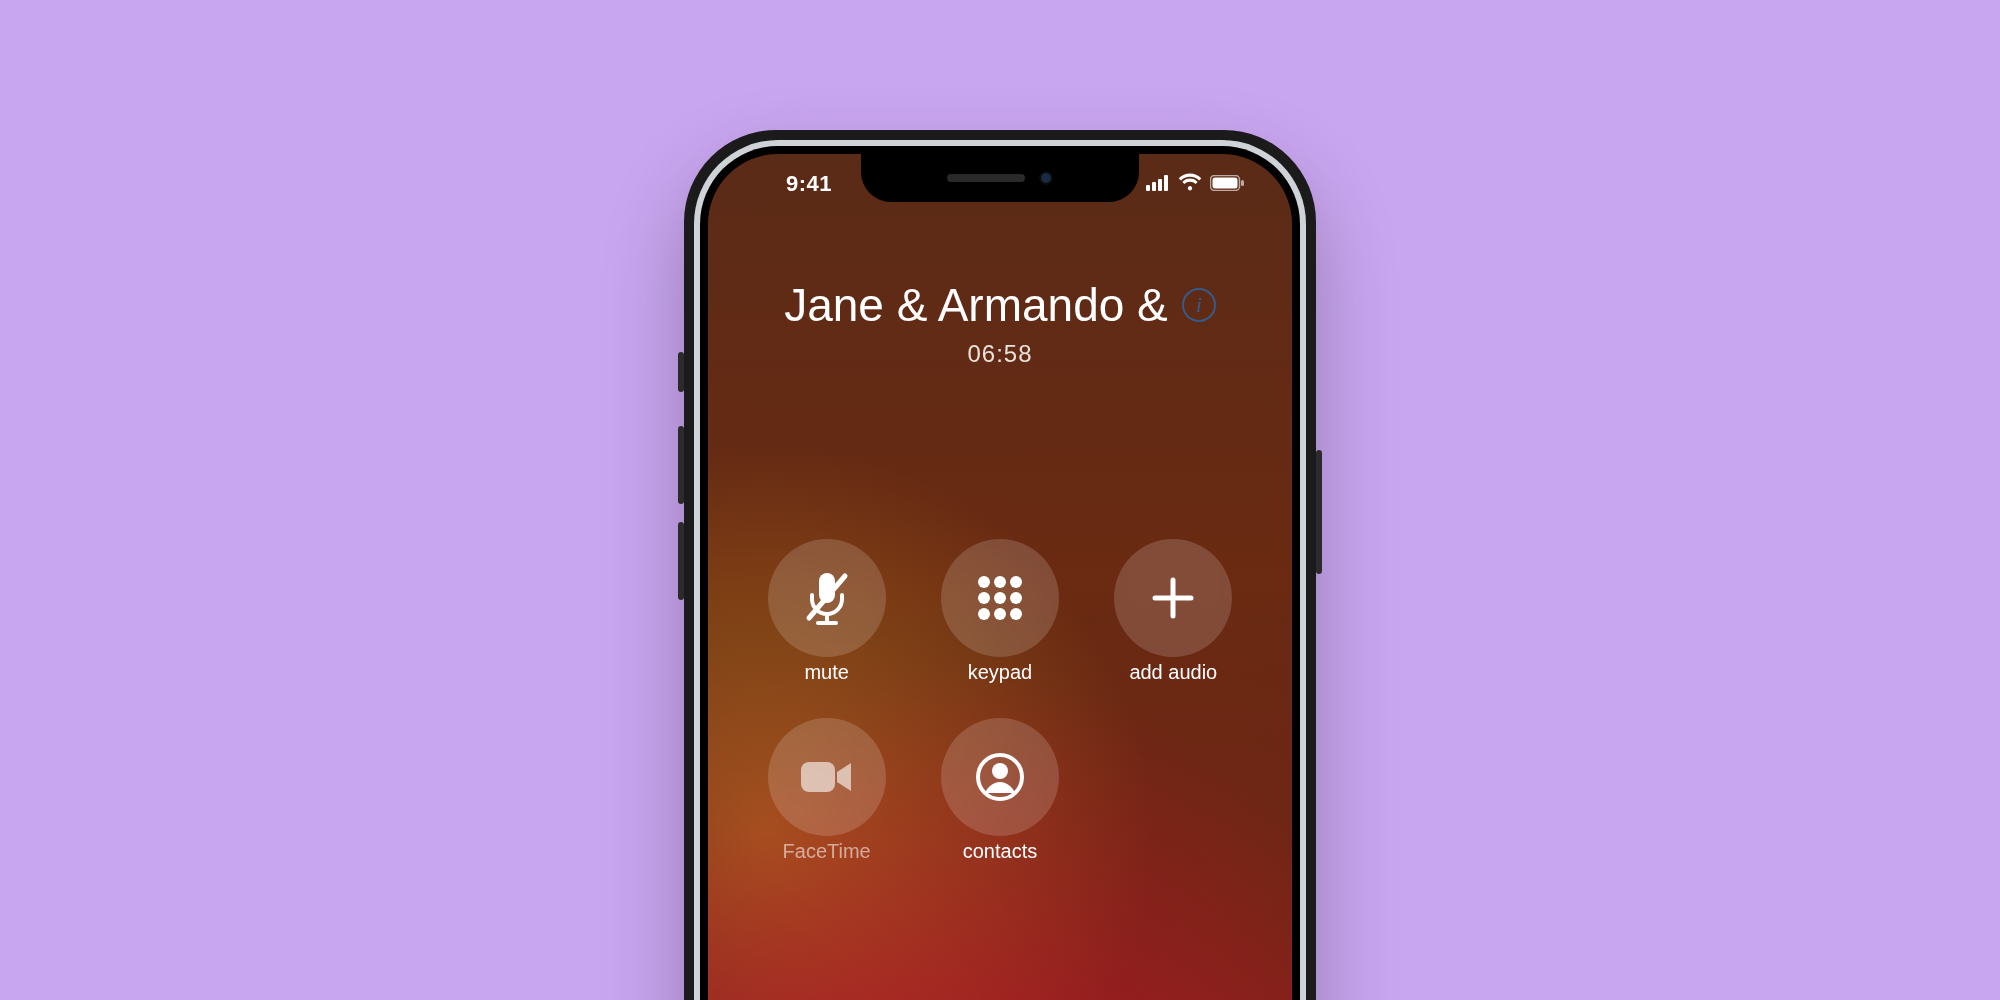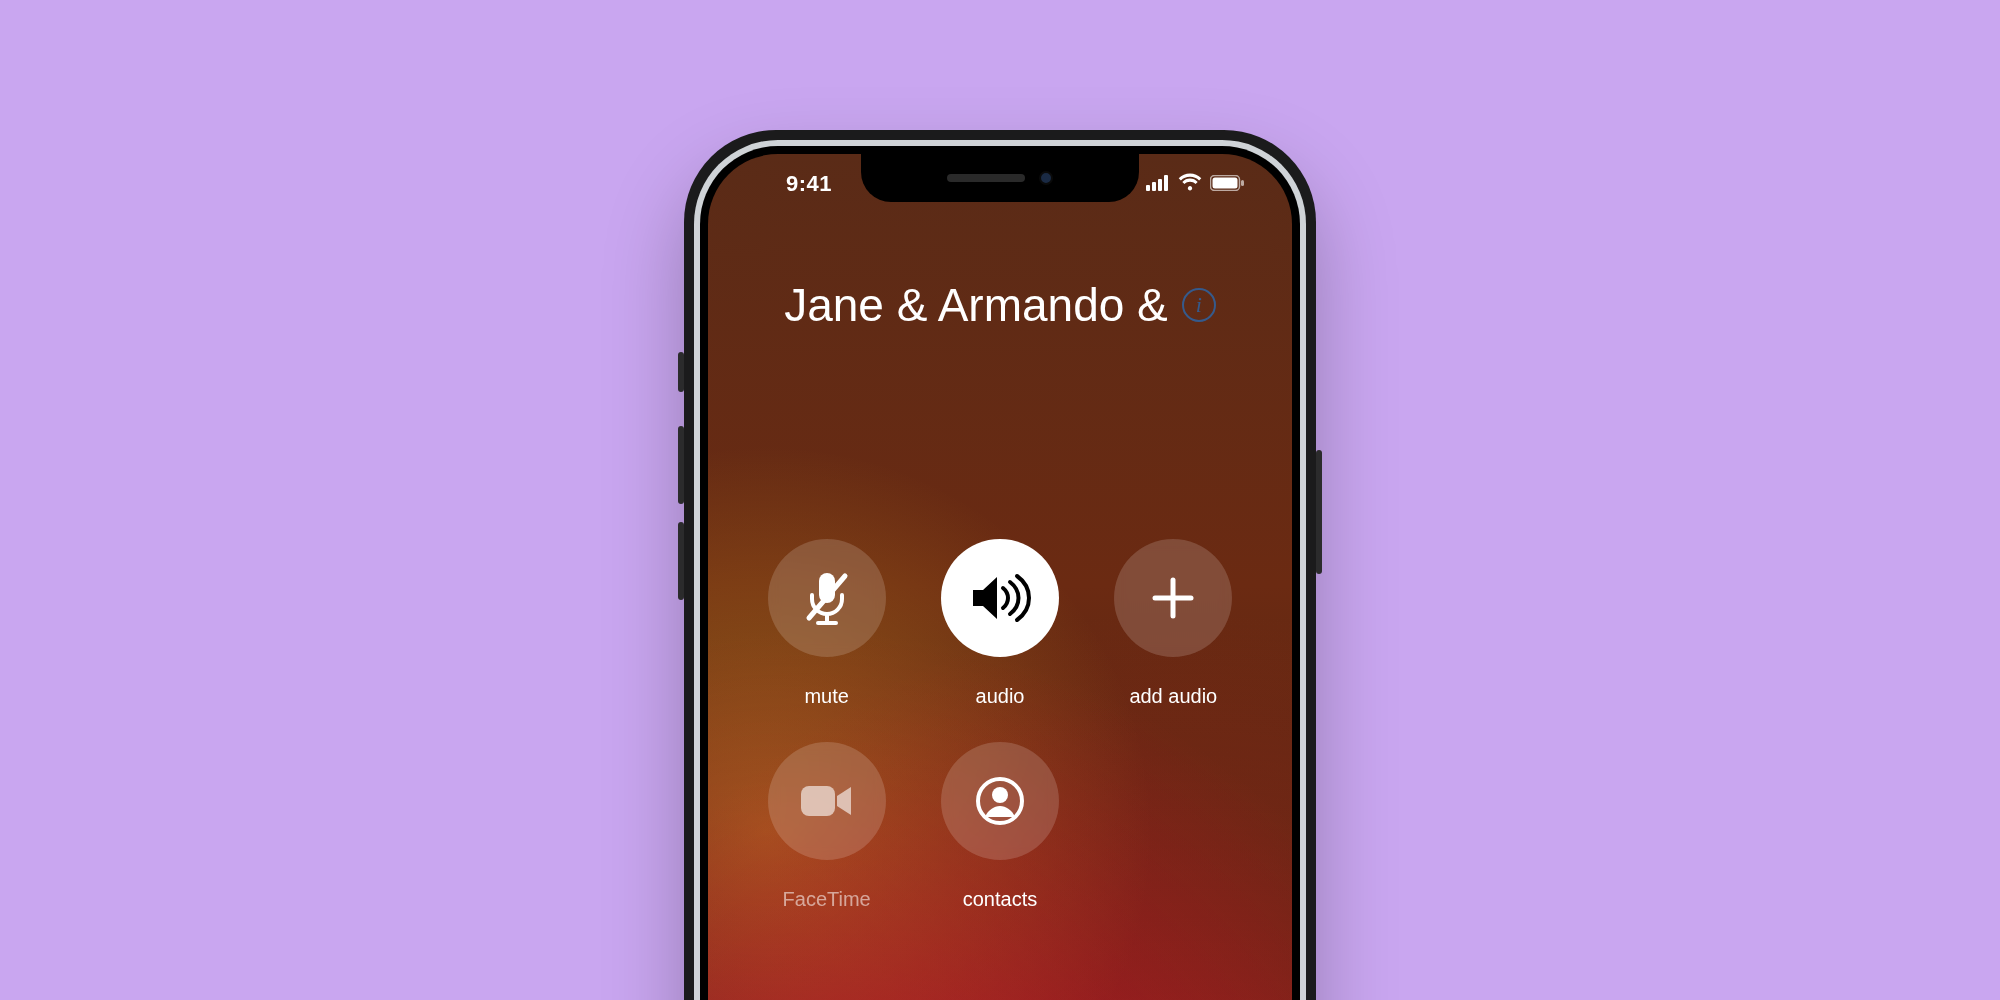--- a/index.html
+++ b/index.html
@@ -96,21 +96,21 @@
 
   
   .action-grid {
     position: absolute; top: 385px; left: 50%; transform: translateX(-50%);
     width: 480px;
     display: grid; grid-template-columns: repeat(3, 1fr);
     row-gap: 34px; column-gap: 40px;
     justify-items: center;
   }
   .action {
-    display: flex; flex-direction: column; align-items: center; gap: 28px;
+    display: flex; flex-direction: column; align-items: center; gap: 4px;
     color: #fff; font-size: 20px; font-weight: 400;
   }
   .action.dim { color: rgba(255,255,255,.55); text-align: right; }
   .circle {
     width: 118px; height: 118px; border-radius: 50%;
     display: flex; align-items: center; justify-content: center;
     background: rgba(255,255,255,.16);
     backdrop-filter: blur(6px);
   }
   .circle.active { background: #fff; }
@@ -162,53 +162,59 @@
             </svg>
           </span>
         </div>
       </div>
 
       <div class="call-header">
         <div class="caller-row">
           <span class="caller-name">Jane &amp; Armando &amp;</span>
           <span class="info-btn">i</span>
         </div>
+        <div class="call-duration">06:58</div>
       </div>
 
       <div class="action-grid">
 
         <div class="action">
           <div class="circle">
             <span>
               <svg width="54" height="58" viewBox="0 0 54 58">
                 <rect x="19" y="4" width="16" height="30" rx="8" fill="#fff"></rect>
                 <path d="M12 26v4c0 8.3 6.7 15 15 15s15-6.7 15-15v-4" fill="none" stroke="#fff" stroke-width="4" stroke-linecap="round"></path>
                 <line x1="27" y1="45" x2="27" y2="54" stroke="#fff" stroke-width="4" stroke-linecap="round"></line>
                 <line x1="18" y1="54" x2="36" y2="54" stroke="#fff" stroke-width="4" stroke-linecap="round"></line>
                 <line x1="9" y1="49" x2="45" y2="7" stroke="#fff" stroke-width="5" stroke-linecap="round"></line>
               </svg>
             </span>
           </div>
           <span>mute</span>
         </div>
 
-
-        <div class="action">
-          <div class="circle active">
-            <span>
-              <svg width="62" height="50" viewBox="0 0 62 50">
-                <path d="M4 17h10l14-13v42L14 33H4z" fill="#000"></path>
-                <path d="M34 15c3 2.5 5 6 5 10s-2 7.5-5 10" fill="none" stroke="#000" stroke-width="4" stroke-linecap="round"></path>
-                <path d="M41 9c5 3.8 8.5 9.5 8.5 16s-3.5 12.2-8.5 16" fill="none" stroke="#000" stroke-width="4" stroke-linecap="round"></path>
-                <path d="M48 3c7 5 12 13 12 22s-5 17-12 22" fill="none" stroke="#000" stroke-width="4" stroke-linecap="round"></path>
-              </svg>
-            </span>
-          </div>
-          <span>audio</span>
-        </div>
+        <div class="action">
+          <div class="circle">
+            <span>
+              <svg width="52" height="52" viewBox="0 0 52 52">
+                <circle cx="10" cy="10" r="6" fill="#fff"></circle>
+                    <circle cx="26" cy="10" r="6" fill="#fff"></circle>
+                    <circle cx="42" cy="10" r="6" fill="#fff"></circle>
+                <circle cx="10" cy="26" r="6" fill="#fff"></circle>
+                    <circle cx="26" cy="26" r="6" fill="#fff"></circle>
+                    <circle cx="42" cy="26" r="6" fill="#fff"></circle>
+                <circle cx="10" cy="42" r="6" fill="#fff"></circle>
+                    <circle cx="26" cy="42" r="6" fill="#fff"></circle>
+                    <circle cx="42" cy="42" r="6" fill="#fff"></circle>
+              </svg>
+            </span>
+          </div>
+          <span>keypad</span>
+        </div>
+
 
         <div class="action">
           <div class="circle">
             <span>
               <svg width="48" height="48" viewBox="0 0 48 48">
                 <line x1="24" y1="6" x2="24" y2="42" stroke="#fff" stroke-width="5" stroke-linecap="round"></line>
                 <line x1="6" y1="24" x2="42" y2="24" stroke="#fff" stroke-width="5" stroke-linecap="round"></line>
               </svg>
             </span>
           </div>

